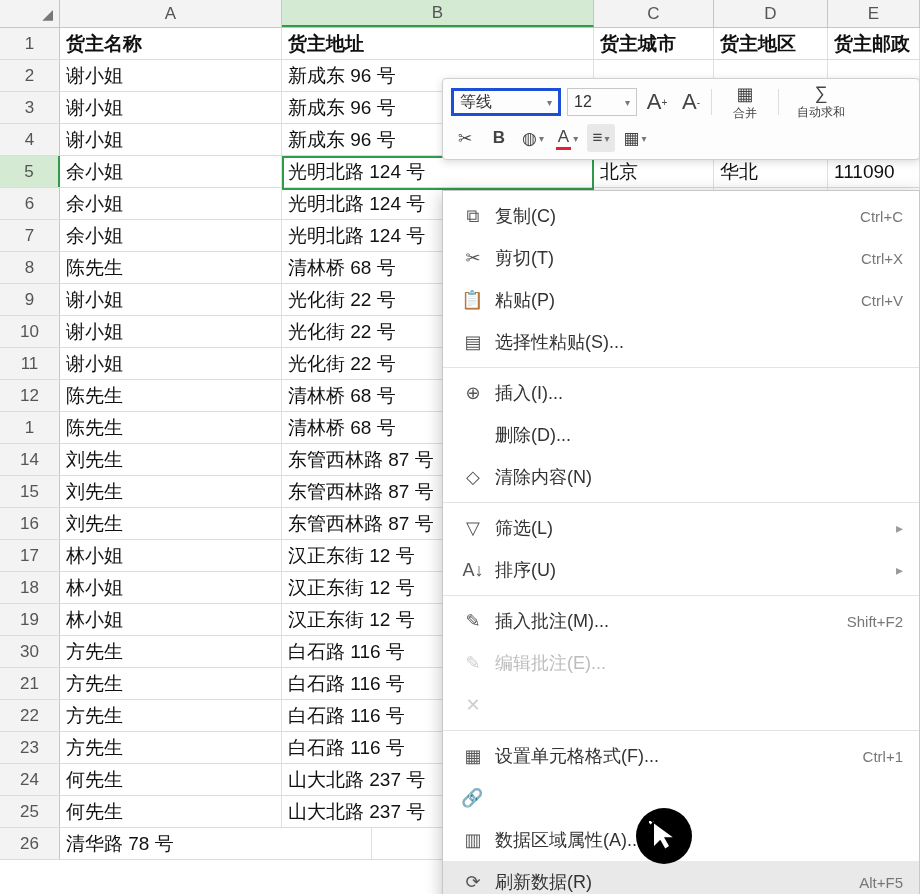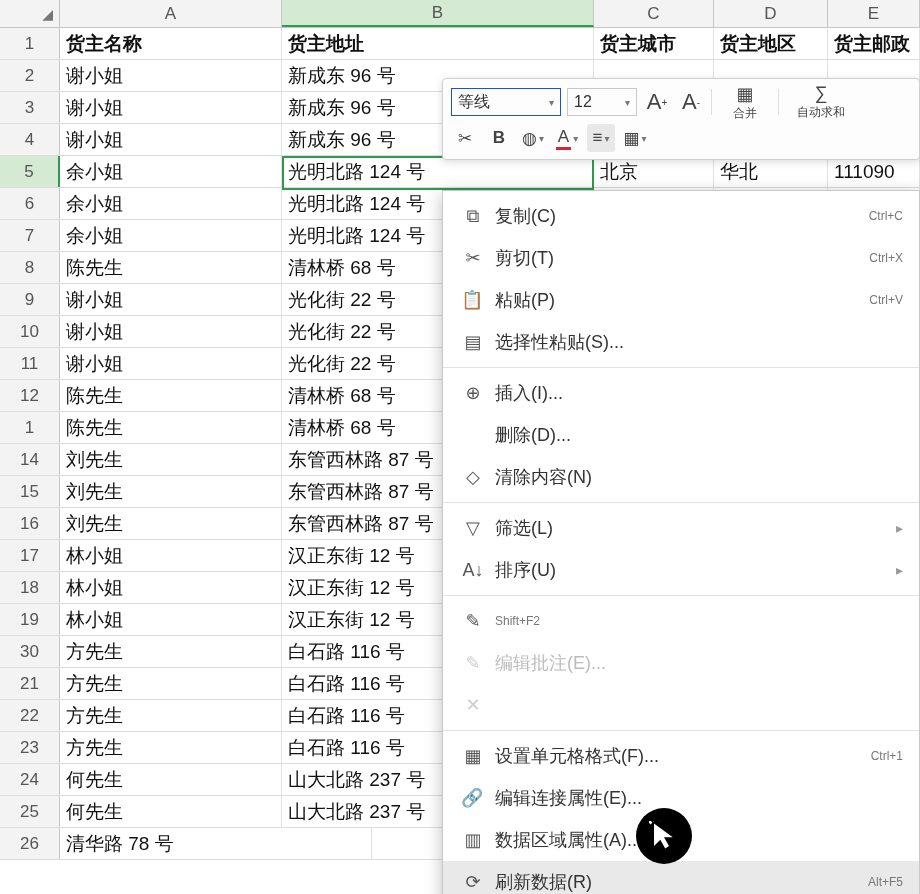--- a/index.html
+++ b/index.html
@@ -103,21 +103,21 @@
     border: 1px solid #d0d0d0;
     border-radius: 4px;
     box-shadow: 0 2px 8px rgba(0,0,0,0.15);
     z-index: 20;
     display: flex;
     flex-direction: column;
     padding: 4px 8px;
   }
   .mt-row { display: flex; align-items: center; gap: 6px; height: 38px;}
   .mt-font {
-    width: 110px; height: 28px; border:1px solid #1d4ed8;
+    width: 110px; height: 28px; border:3px solid #1d4ed8;
     display:flex; align-items:center; justify-content:space-between;
     padding:0 6px; font-size:16px; color:#333;
   }
   .mt-size {
     width: 70px; height: 28px; border:1px solid #c8c8c8;
     display:flex; align-items:center; justify-content:space-between;
     padding:0 6px; font-size:16px; color:#333;
   }
   .mt-btn {
     min-width: 28px; height: 28px;
@@ -150,21 +150,21 @@
     padding: 0 16px;
     font-size: 18px;
     color: #333;
   }
   .ctx-item .ic {
     width: 28px; font-size: 18px; color:#555;
     display:flex; align-items:center; justify-content:center;
     margin-right: 8px;
   }
   .ctx-item .label { flex: 1; }
-  .ctx-item .sc { color:#777; font-size:12px; }
+  .ctx-item .sc { color:#777; font-size:15px; }
   .ctx-item .arrow { color:#999; font-size:14px; }
   .ctx-item.disabled { color:#bcbcbc; }
   .ctx-item.disabled .ic { color:#cfcfcf; }
   .ctx-item.hover { background:#e9e9e9; }
   .ctx-sep { height:1px; background:#e3e3e3; margin:4px 0; }
   .ctx-item.noicon .ic { visibility:hidden; }
 
   
   .cursor-badge {
     position: absolute;
@@ -489,38 +489,38 @@
     <span class="arrow">▸</span>
   </div>
   <div class="ctx-item">
     <span class="ic">A↓</span>
     <span class="label">排序(U)</span>
     <span class="arrow">▸</span>
   </div>
   <div class="ctx-sep"></div>
   <div class="ctx-item">
     <span class="ic">✎</span>
+    <span class="label">插入批注(M)...</span>
     <span class="sc">Shift+F2</span>
   </div>
   <div class="ctx-item disabled">
     <span class="ic">✎</span>
     <span class="label">编辑批注(E)...</span>
   </div>
   <div class="ctx-item disabled">
     <span class="ic">✕</span>
   </div>
   <div class="ctx-sep"></div>
   <div class="ctx-item">
     <span class="ic">▦</span>
     <span class="label">设置单元格格式(F)...</span>
     <span class="sc">Ctrl+1</span>
   </div>
   <div class="ctx-item">
     <span class="ic">🔗</span>
-    <span class="label">编辑连接属性(E)...</span>
   </div>
   <div class="ctx-item">
     <span class="ic">▥</span>
     <span class="label">数据区域属性(A)...</span>
   </div>
   <div class="ctx-item hover">
     <span class="ic">⟳</span>
     <span class="label">刷新数据(R)</span>
     <span class="sc">Alt+F5</span>
   </div>

